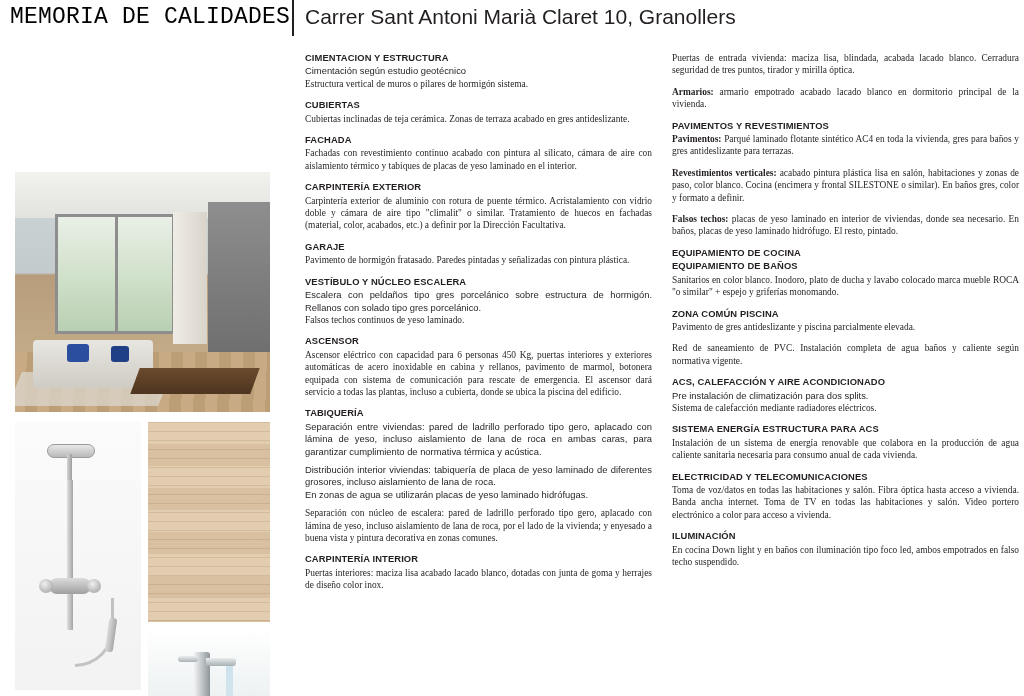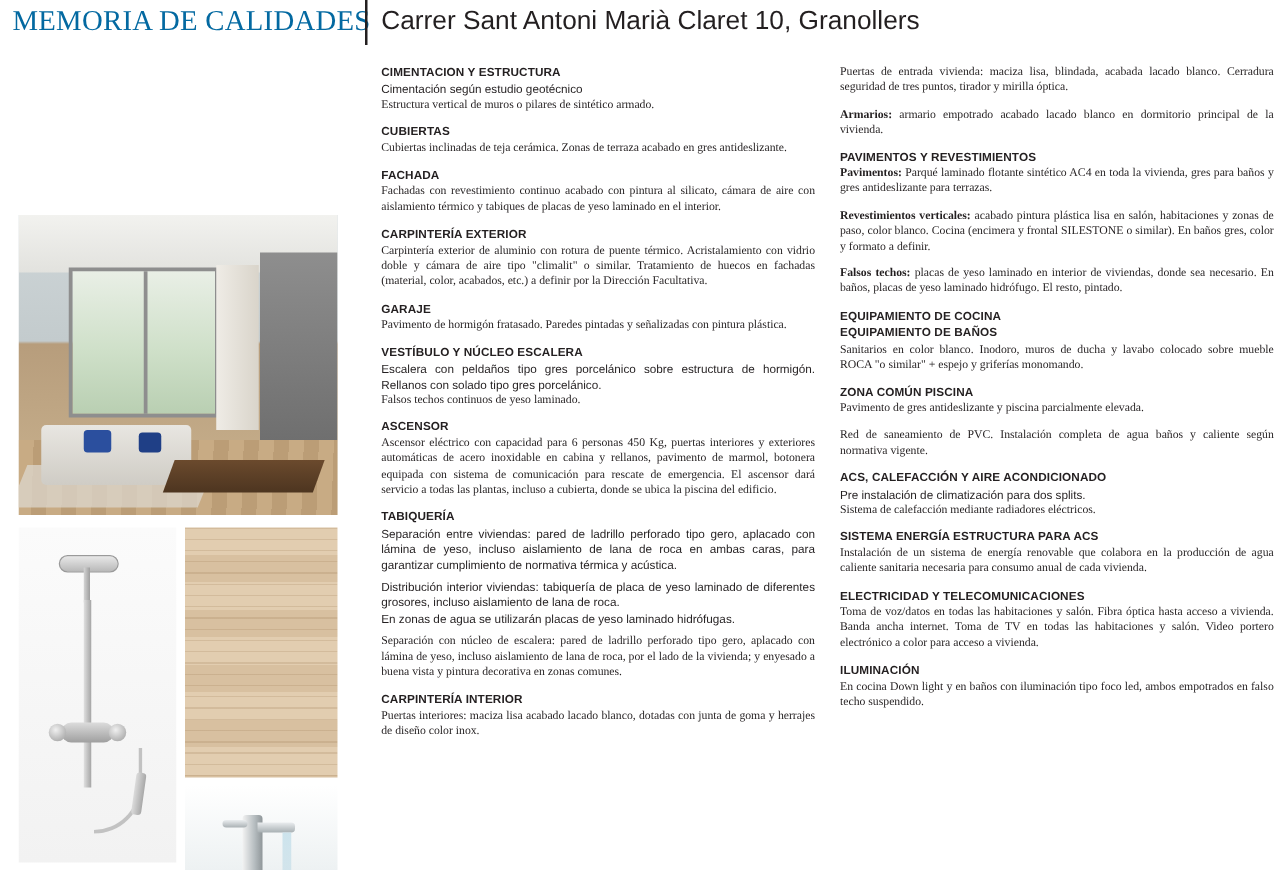--- a/index.html
+++ b/index.html
@@ -28,22 +28,22 @@
     left: 0;
     width: 1024px;
     height: 36px;
   }
   .title-left {
     position: absolute;
     left: 10px;
     top: 4px;
     font-size: 23px;
     letter-spacing: 0.2px;
-    color: #0369a1;
-    font-family: Liberation Serif, serif;
+    color: #000000;
+    font-family: Liberation Mono, monospace;
     white-space: nowrap;
   }
   .title-right {
     position: absolute;
     left: 305px;
     top: 5px;
     font-size: 21px;
     color: #231f20;
     white-space: nowrap;
   }
@@ -294,21 +294,21 @@
       <div class="fa-handle"></div>
       <div class="fa-water"></div>
     </div>
   </div>
 
   <div class="col col-1">
 
     <div class="sec-head">CIMENTACION Y ESTRUCTURA</div>
     <div class="sec-body">
       <p style="margin-bottom:0;">Cimentación según estudio geotécnico</p>
-      <p>Estructura vertical de muros o pilares de sintético armado.</p>
+      <p>Estructura vertical de muros o pilares de hormigón sistema.</p>
     </div>
 
     <div class="sec-head">CUBIERTAS</div>
     <div class="sec-body">
       <p>Cubiertas inclinadas de teja cerámica. Zonas de terraza acabado en gres antideslizante.</p>
     </div>
 
     <div class="sec-head">FACHADA</div>
     <div class="sec-body">
       <p>Fachadas con revestimiento continuo acabado con pintura al silicato, cámara de aire con aislamiento térmico  y tabiques de placas de yeso laminado en el interior.</p>
@@ -369,21 +369,21 @@
     </div>
 
     <div class="sec-body">
       <p><span class="lead">Falsos techos:</span> <span>placas de yeso laminado en interior de viviendas, donde sea necesario. En baños, placas de yeso laminado hidrófugo. El resto, pintado.</span></p>
     </div>
 
     <div class="sec-head">EQUIPAMIENTO DE COCINA</div>
 
     <div class="sec-head">EQUIPAMIENTO DE BAÑOS</div>
     <div class="sec-body">
-      <p>Sanitarios en color blanco. Inodoro, muros de ducha y lavabo colocado sobre mueble ROCA "o similar" + espejo y griferías monomando.</p>
+      <p>Sanitarios en color blanco. Inodoro, plato de ducha y lavabo colocado marca mueble ROCA "o similar" + espejo y griferías monomando.</p>
     </div>
 
     <div class="sec-head">ZONA COMÚN PISCINA</div>
     <div class="sec-body">
       <p>Pavimento de gres antideslizante y piscina parcialmente elevada.</p>
     </div>
 
     <div class="sec-body">
       <p>Red de saneamiento de PVC. Instalación completa de agua baños y caliente según normativa vigente.</p>
     </div>

